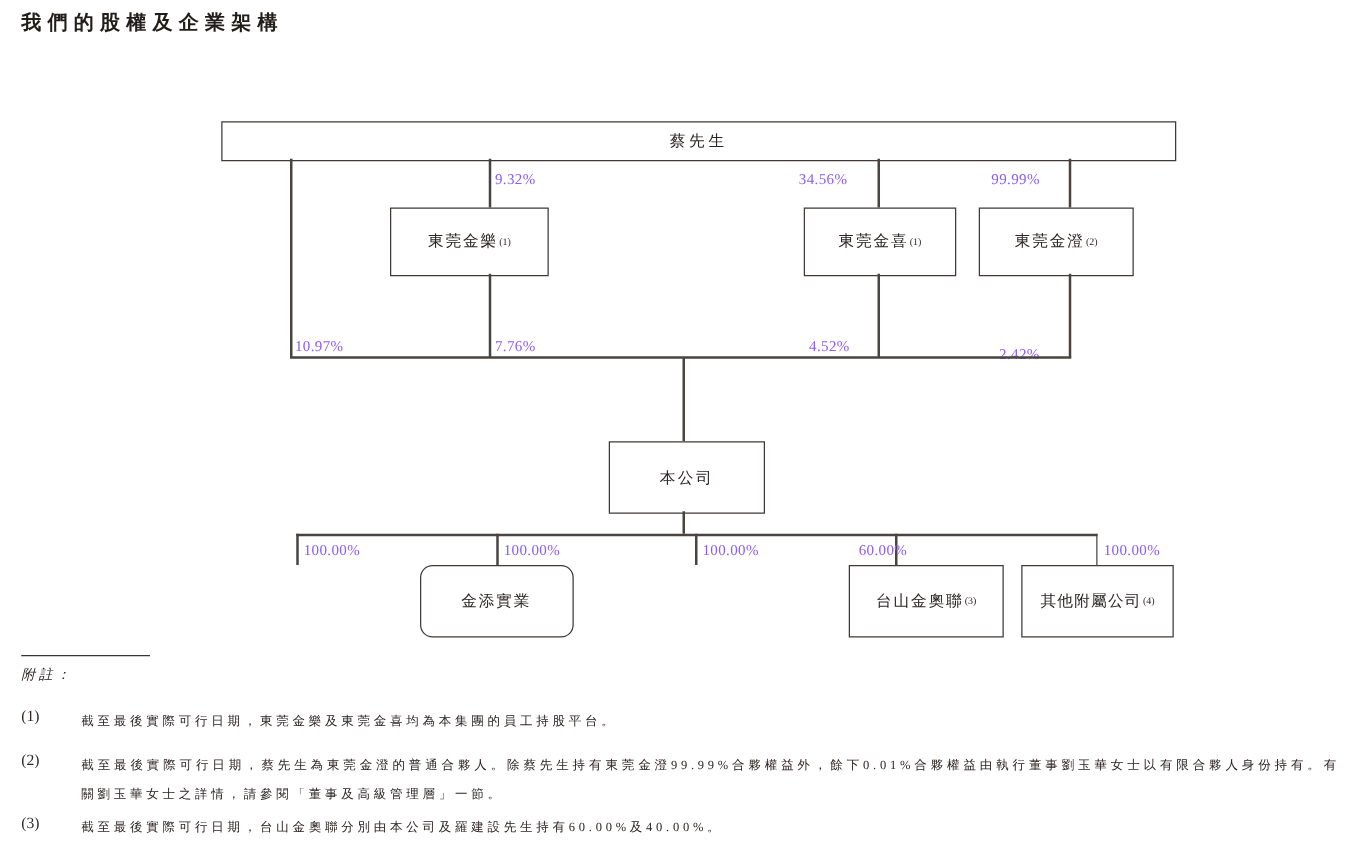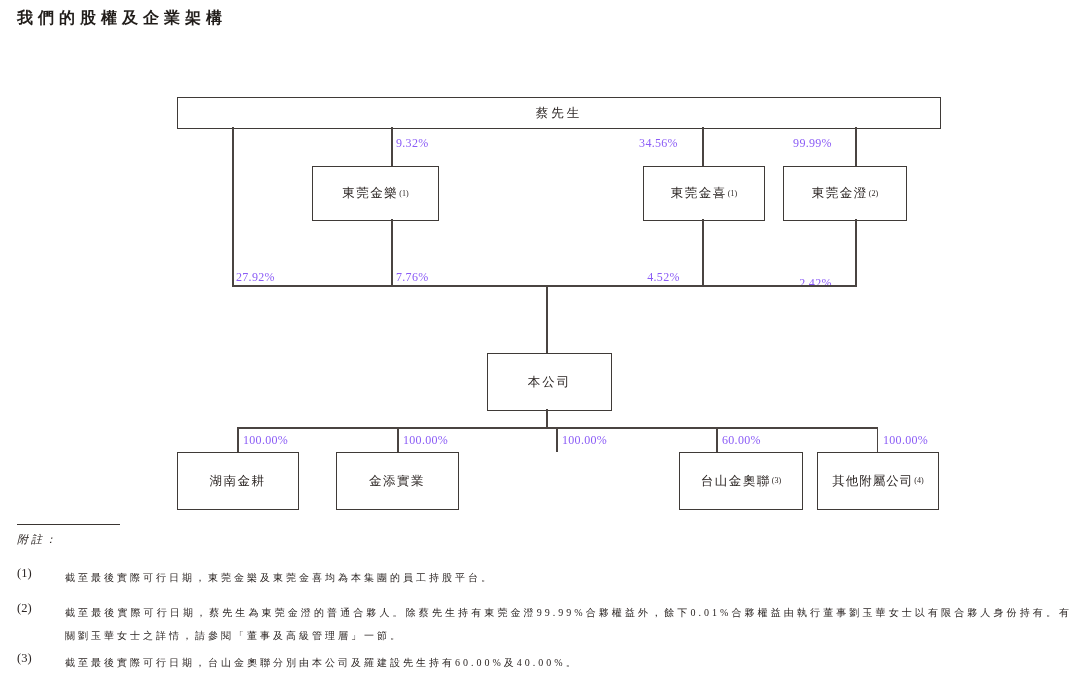--- a/index.html
+++ b/index.html
@@ -61,21 +61,21 @@
   </div>
   <div class="node" style="left:783px;top:166px;width:122px;height:53px;">
     <span>東莞金澄</span>
       <sup>(2)</sup>
   </div>
 
   <div class="vline" style="left:391px;top:219px;height:67px;"></div>
   <div class="vline" style="left:702px;top:219px;height:67px;"></div>
   <div class="vline" style="left:855px;top:219px;height:67px;"></div>
 
-  <div class="pct" style="left:236px;top:270px;">27.92%</div>
+  <div class="pct" style="left:236px;top:270px;">10.97%</div>
   <div class="pct" style="left:396px;top:270px;">7.76%</div>
   <div class="pct r" style="left:630px;top:270px;width:67px;">4.52%</div>
   <div class="pct r" style="left:782px;top:276px;width:67px;">2.42%</div>
 
   <div class="hline thick" style="left:232px;top:285px;width:625px;"></div>
   <div class="vline" style="left:546px;top:286px;height:67px;"></div>
 
   <div class="node" style="left:487px;top:353px;width:123px;height:56px;letter-spacing:2px;">
     <span>本公司</span>
   </div>
@@ -84,28 +84,24 @@
   <div class="hline" style="left:237px;top:427px;width:641px;"></div>
   <div class="vline" style="left:237px;top:427px;height:25px;"></div>
   <div class="vline" style="left:397px;top:427px;height:25px;"></div>
   <div class="vline" style="left:556px;top:427px;height:25px;"></div>
   <div class="vline" style="left:716px;top:427px;height:25px;"></div>
   <div class="vline" style="left:876.5px;top:427px;height:25px;"></div>
 
   <div class="pct" style="left:243px;top:433px;">100.00%</div>
   <div class="pct" style="left:403px;top:433px;">100.00%</div>
   <div class="pct" style="left:562px;top:433px;">100.00%</div>
-  <div class="pct" style="left:722px;top:433px;text-align:right;">60.00%</div>
+  <div class="pct" style="left:687px;top:433px;text-align:right;">60.00%</div>
   <div class="pct" style="left:883px;top:433px;">100.00%</div>
 
-  <div class="node" style="left:177px;top:452px;width:120px;height:56px;">
-    <span>湖南金耕</span>
-      <sup></sup>
-  </div>
-  <div class="node" style="left:336px;top:452px;width:121px;height:56px;">
+  <div class="node" style="left:336px;top:452px;width:121px;height:56px;border-radius:10px;">
     <span>金添實業</span>
       <sup></sup>
   </div>
   <div class="node" style="left:655px;top:452px;width:122px;height:56px;margin-left:24px;">
     <span>台山金奧聯</span>
       <sup>(3)</sup>
   </div>
   <div class="node" style="left:817px;top:452px;width:120px;height:56px;letter-spacing:1px;justify-content:center;">
     <span>其他附屬公司</span>
       <sup>(4)</sup>

